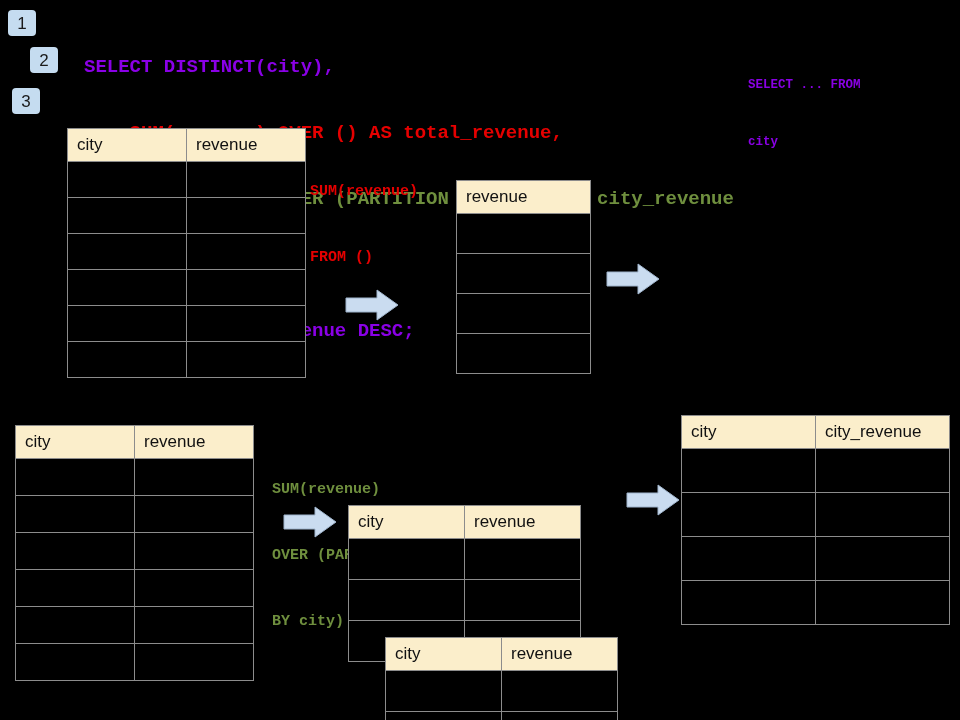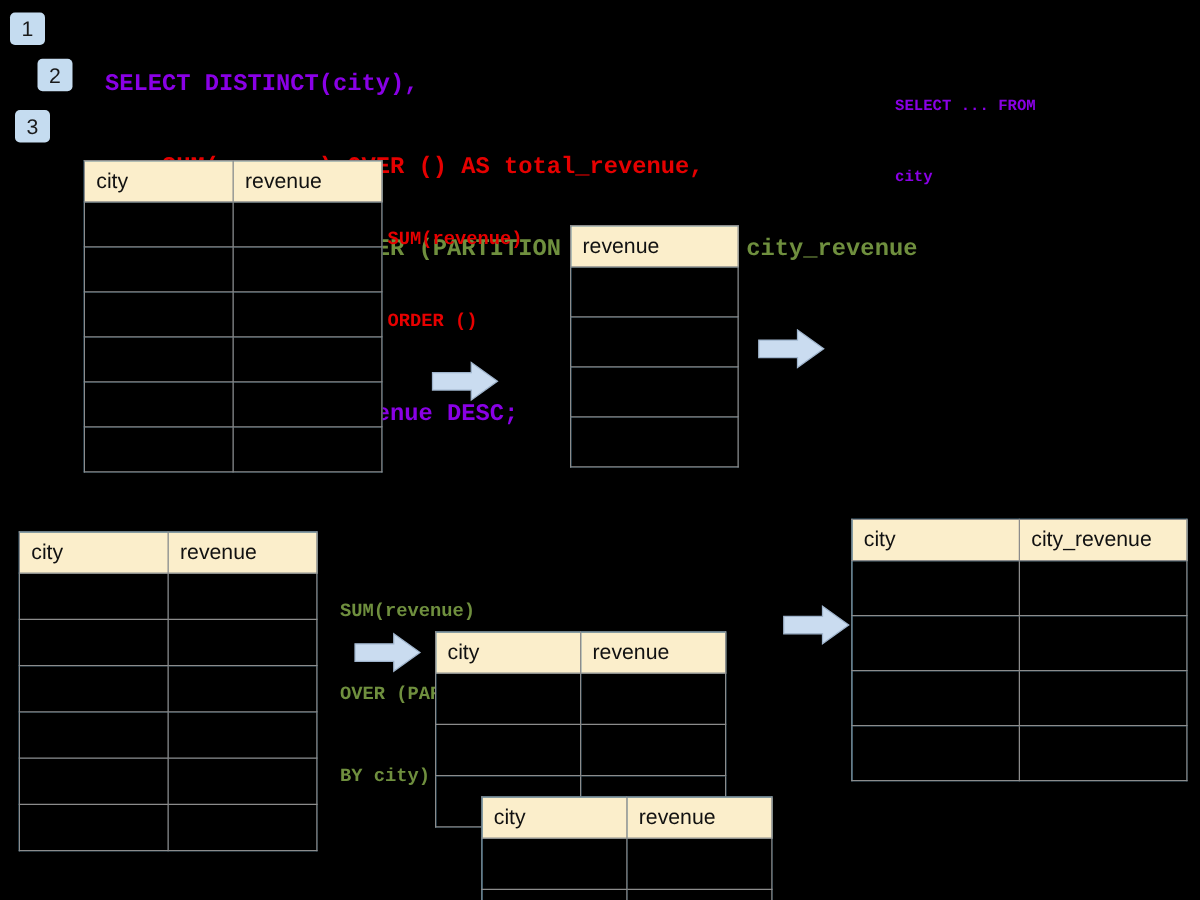--- a/index.html
+++ b/index.html
@@ -114,28 +114,28 @@
   </div>
 
   <div class="sql" style="left:84px; top:12px;">
     <div class="sql-line c-purple">SELECT DISTINCT(city),</div>
     <div class="sql-line c-red">    SUM(revenue) OVER () AS total_revenue,</div>
     <div class="sql-line c-green">    SUM(revenue) OVER (PARTITION BY city) as city_revenue</div>
     <div class="sql-line c-purple">  FROM rides</div>
     <div class="sql-line c-purple">  ORDER by city_revenue DESC;</div>
   </div>
 
-  <div class="side-note" style="left:716px; top:38px;">
+  <div class="side-note" style="left:748px; top:38px;">
     <div>SELECT ... FROM</div>
     <div>city</div>
   </div>
 
   <div class="annot c-red" style="left:310px; top:137px;">
     <div>SUM(revenue)</div>
-    <div>ORDER ()</div>
+    <div>FROM ()</div>
   </div>
 
   <div class="annot c-green" style="left:272px; top:435px;">
     <div>SUM(revenue)</div>
     <div>OVER (PARTITION</div>
     <div>BY city)</div>
   </div>
 
   <table class="tbl" style="left:67px; top:128px; width:238px;">
     <colgroup>

